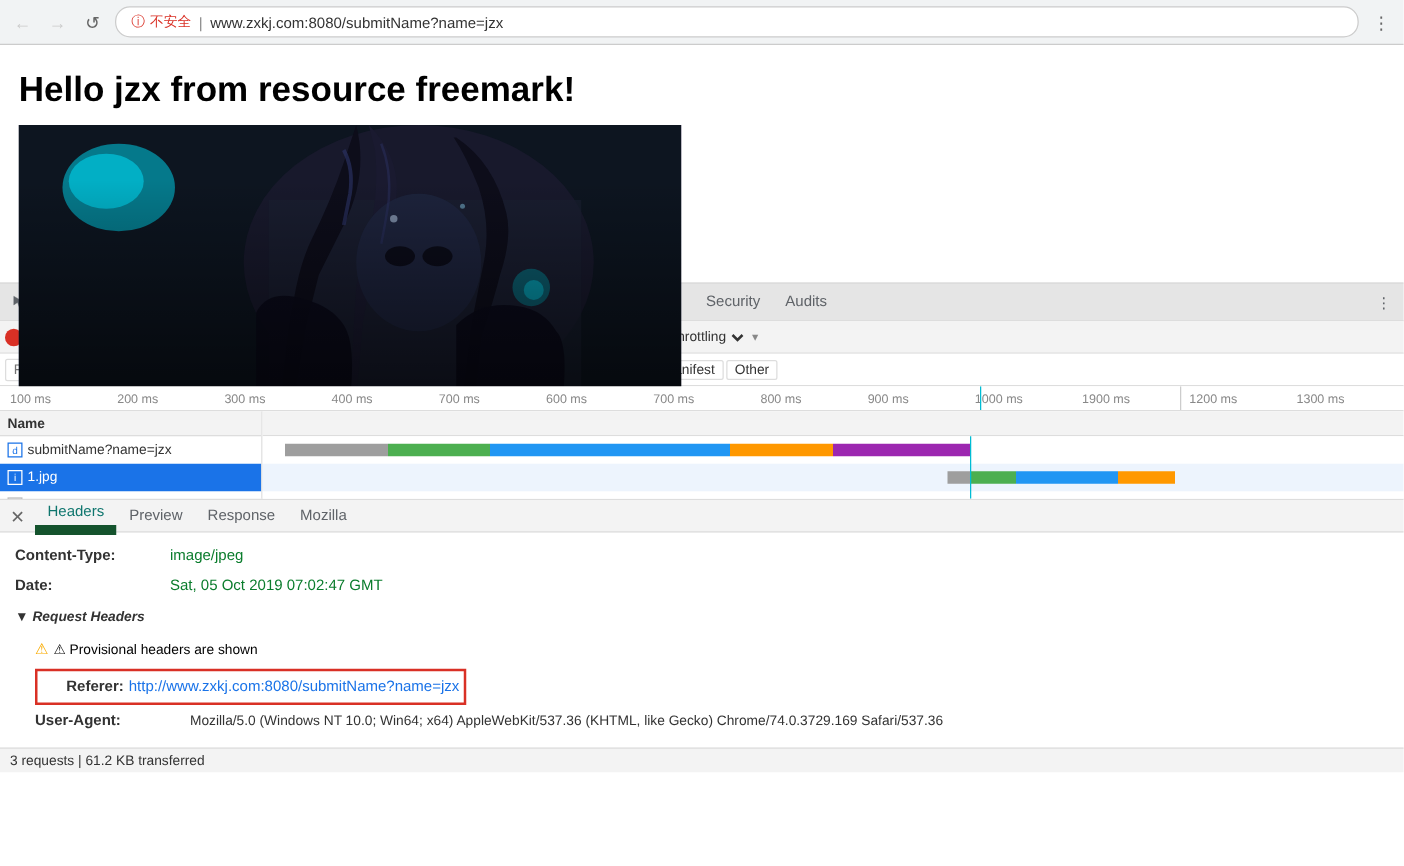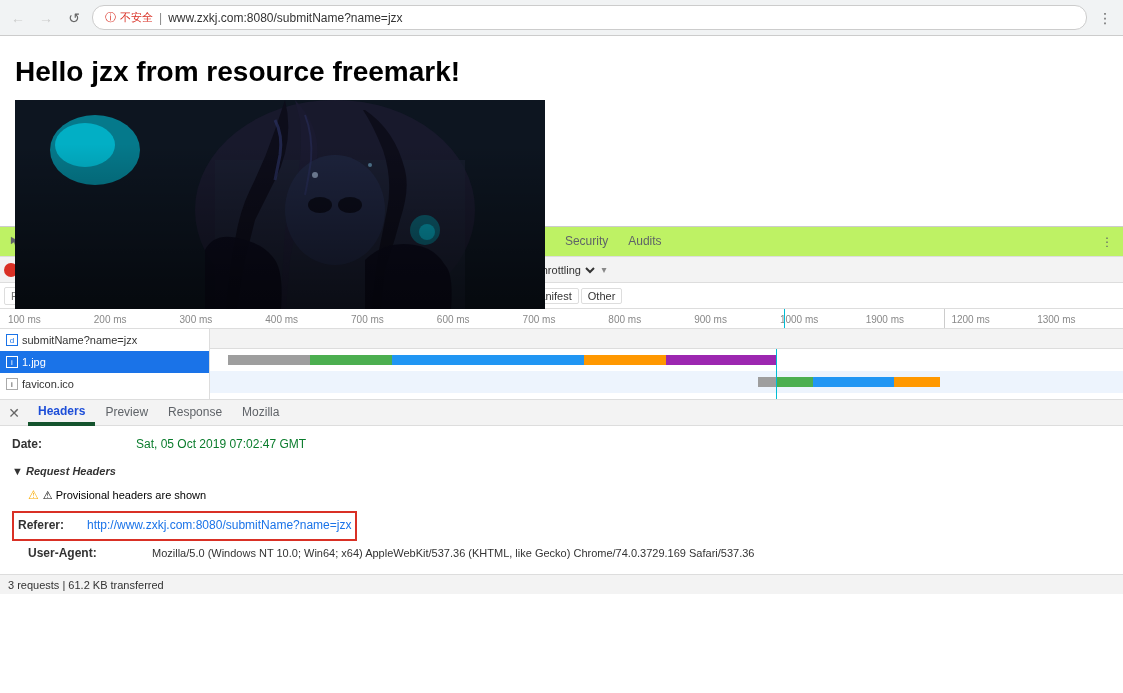--- a/index.html
+++ b/index.html
@@ -76,21 +76,21 @@
       bottom: 0; left: 0; right: 0; top: 0;
       background: linear-gradient(180deg, transparent 20%, rgba(0,0,0,0.3) 60%, rgba(0,0,0,0.6) 100%);
     }
 
     
     .devtools {
       border-top: 1px solid #ccc;
       background: #fff;
     }
     .devtools-tabs {
-      background: #bef264;
+      background: #e5e5e5;
       border-bottom: 1px solid #ddd;
       display: flex;
       align-items: center;
       padding: 0 4px;
       height: 30px;
     }
     .devtools-panel-icons {
       display: flex; align-items: center; gap: 2px; margin-right: 8px;
     }
     .devtools-panel-icon {
@@ -262,23 +262,22 @@
       margin-right: 4px;
     }
     .details-tab {
       padding: 4px 10px;
       font-size: 12px;
       cursor: pointer;
       color: #5f6368;
       border-bottom: 2px solid transparent;
     }
     .details-tab.active {
-      color: #1d4ed8;
-      border-bottom: 4px solid #14532d;
-      font-weight: bold;
+      color: #0f766e;
+      border-bottom: 8px solid #14532d;
     }
 
     
     .details-content {
       padding: 8px 12px;
       font-size: 12px;
       line-height: 1.8;
     }
     .detail-row {
       display: flex; align-items: baseline;
@@ -529,20 +528,23 @@
       <span class="timeline-label">1200 ms</span>
       <span class="timeline-label">1300 ms</span>
     </div>
 
     <div style="position:absolute; top:0; bottom:0; left: calc(210px + (900/1400)*893px); width:1px; background:#00bcd4;"></div>
     <div style="position:absolute; top:0; bottom:0; left: calc(210px + (1150/1400)*893px); width:1px; background:#ccc;"></div>
   </div>
 
   <div class="network-main" style="height: 70px;">
     <div class="network-list">
+      <div class="network-list-header">
+        <span>Name</span>
+      </div>
       <div class="network-item">
         <div class="file-icon" style="border-color:#1a73e8; color:#1a73e8;">d</div>
         <span>submitName?name=jzx</span>
       </div>
       <div class="network-item selected">
         <div class="file-icon" style="border-color:#fff; background:#1a73e8; color:#fff;">i</div>
         <span>1.jpg</span>
       </div>
       <div class="network-item">
         <div class="file-icon">i</div>
@@ -583,31 +585,35 @@
       </div>
       <div class="details-tab">
         <span>Response</span>
       </div>
       <div class="details-tab">
         <span>Mozilla</span>
       </div>
     </div>
     <div class="details-content">
       <div class="detail-row">
+        <span class="detail-key">Content-Type:</span>
+        <span class="detail-val green" style="margin-left:4px;">image/jpeg</span>
+      </div>
+      <div class="detail-row">
         <span class="detail-key">Date:</span>
         <span class="detail-val green" style="margin-left:4px;">Sat, 05 Oct 2019 07:02:47 GMT</span>
       </div>
       <div class="section-header">
         <span>▼ Request Headers</span>
       </div>
       <div class="detail-row" style="margin-left:16px; margin-bottom:4px;">
         <span class="warning-icon">⚠</span>
         <span style="margin-left:4px; font-size:11px;">⚠ Provisional headers are shown</span>
       </div>
-      <div class="referer-row" style="width:fit-content;">
+      <div class="referer-row" style="margin-left:16px; width:fit-content;text-align:right;">
         <span class="referer-key">Referer:</span>
         <a class="referer-link" style="margin-left:4px;">http://www.zxkj.com:8080/submitName?name=jzx</a>
       </div>
       <div class="detail-row" style="margin-top:2px; margin-left:16px;">
         <span class="detail-key">User-Agent:</span>
         <span class="detail-val" style="margin-left:4px; font-size:11px;">Mozilla/5.0 (Windows NT 10.0; Win64; x64) AppleWebKit/537.36 (KHTML, like Gecko) Chrome/74.0.3729.169 Safari/537.36</span>
       </div>
     </div>
   </div>
 

